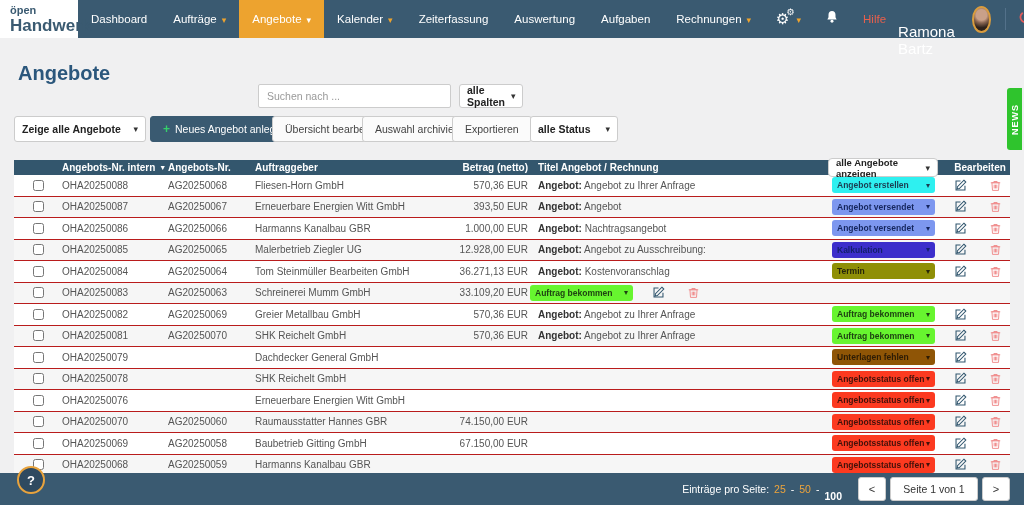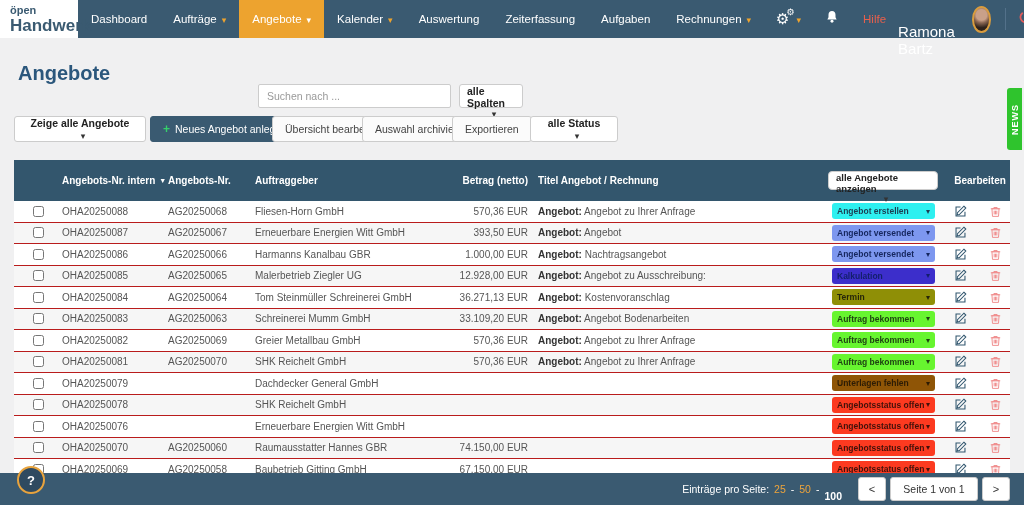--- a/index.html
+++ b/index.html
@@ -32,41 +32,41 @@
   .nav-sep { width:1px; height:22px; background:#53718a; margin:0 12px 0 14px; }
   .power { display:flex; align-items:center; padding-right:14px; cursor:pointer; }
 
   
   .page-title { position:absolute; left:18px; top:62px; font-size:20px; font-weight:bold; color:#2b577c; }
   .search-input { position:absolute; left:258px; top:84px; width:193px; height:24px;
     border:1px solid #ccc; border-radius:2px; background:#fff; font-size:10.5px; padding:0 8px; color:#333;
     font-family:"Liberation Sans",sans-serif; }
   .search-input::placeholder { color:#999; }
   .sel { background:#fff; border:1px solid #ccc; border-radius:3px; display:flex; align-items:center;
-    justify-content:space-between; font-size:10.5px; color:#222; font-weight:bold; padding:0 7px; cursor:pointer;flex-direction:column; }
+    justify-content:space-between; font-size:10.5px; color:#222; font-weight:bold; padding:0 7px; cursor:pointer; }
   .sel .chev { font-size:9px; color:#333; margin-left:6px; }
   .sel-spalten { position:absolute; left:459px; top:84px; width:64px; height:24px; }
   .sel-zeige  { position:absolute; left:14px;  top:116px; width:132px; height:26px; }
   .sel-status { position:absolute; left:530px; top:116px; width:88px; height:26px; }
   .btn { position:absolute; top:116px; height:26px; display:flex; align-items:center; justify-content:center;
     font-size:10.5px; border:1px solid #ccc; border-radius:3px; background:#fbfbfb; color:#444;
     padding:0 12px; cursor:pointer; }
   .btn-new { left:150px; background:#3a5a71; border-color:#3a5a71; color:#fff; gap:5px; }
   .btn-new .plus { color:#35d06a; font-weight:bold; font-size:12px; }
   .btn-uebersicht { left:272px; }
   .btn-auswahl { left:362px; }
   .btn-export { left:452px; }
   .news-tab { position:absolute; right:2px; top:88px; width:15px; height:62px; background:#2fc42d;
     border-radius:3px 0 0 3px; display:flex; align-items:center; justify-content:center; cursor:pointer; }
   .news-tab span { writing-mode:vertical-rl; transform:rotate(180deg); color:#fff; font-size:9px;
     font-weight:bold; letter-spacing:1px; }
 
   
   .table { position:absolute; left:14px; top:160px; width:996px; background:#fff; }
-  .thead { display:flex; align-items:center; height:41px; background:#33566d; color:#fff;
+  .thead { display:flex; align-items:center; height:15px; background:#33566d; color:#fff;
     font-size:10px; font-weight:bold; }
   .trow { display:flex; align-items:center; height:21.5px; font-size:10px; color:#555;
     border-bottom:1px solid #b91c1c; background:#fff; }
   .trow:nth-child(even) { background:#f6f6f6; }
   .c-check { width:48px; padding-left:19px; display:flex; align-items:center; }
   .c-check input { width:11px; height:11px; cursor:pointer; }
   .c-intern { width:106px; display:flex; align-items:center; gap:4px; }
   .c-nr { width:87px; }
   .c-client { width:165px; }
   .c-amount { width:110px; text-align:right; padding-right:2px; }
@@ -118,24 +118,24 @@
         </div>
         <div class="nav-item active">
           <span>Angebote</span>
           <span class="nav-caret white">▾</span>
         </div>
         <div class="nav-item">
           <span>Kalender</span>
           <span class="nav-caret">▾</span>
         </div>
         <div class="nav-item">
+          <span>Zeiterfassung</span>
+        </div>
+        <div class="nav-item">
           <span>Auswertung</span>
-        </div>
-        <div class="nav-item">
-          <span>Zeiterfassung</span>
         </div>
         <div class="nav-item">
           <span>Aufgaben</span>
         </div>
         <div class="nav-item">
           <span>Rechnungen</span>
           <span class="nav-caret">▾</span>
         </div>
       </div>
     <div class="nav-icons">
@@ -350,21 +350,21 @@
       </div>
     </div>
         <div class="trow">
       <div class="c-check">
         <input type="checkbox" style="">
       </div>
       <div class="c-intern">
             <span>OHA20250084</span>
           </div>
       <div class="c-nr">AG20250064</div>
-      <div class="c-client">Tom Steinmüller Schreinerei GmbH</div>
+      <div class="c-client">Tom Steinmüller Bearbeiten GmbH</div>
       <div class="c-amount">36.271,13 EUR</div>
       <div class="c-title"><b>Angebot:</b><span> Kostenvoranschlag</span></div>
       <div class="c-status">
         <div class="badge" style="background: rgb(143, 143, 6); color: rgb(38, 38, 10);">
           <span>Termin</span>
           <span class="chev">▾</span>
         </div>
       </div>
       <div class="c-actions">
         <span class="act">
@@ -386,21 +386,20 @@
         <div class="trow">
       <div class="c-check">
         <input type="checkbox" style="">
       </div>
       <div class="c-intern">
             <span>OHA20250083</span>
           </div>
       <div class="c-nr">AG20250063</div>
       <div class="c-client">Schreinerei Mumm GmbH</div>
       <div class="c-amount">33.109,20 EUR</div>
-      <div class="c-title"><b>Angebot:</b><span> Angebot Bodenarbeiten</span></div>
       <div class="c-status">
         <div class="badge" style="background: rgb(103, 245, 47); color: rgb(30, 66, 18);">
           <span>Auftrag bekommen</span>
           <span class="chev">▾</span>
         </div>
       </div>
       <div class="c-actions">
         <span class="act">
           <svg viewBox="0 0 16 16" width="13" height="13" fill="none" stroke="#31566e" stroke-width="1.3">
                 <path d="M12.2 1.5l2.3 2.3-7.9 7.9-2.9.6.6-2.9z"></path>

